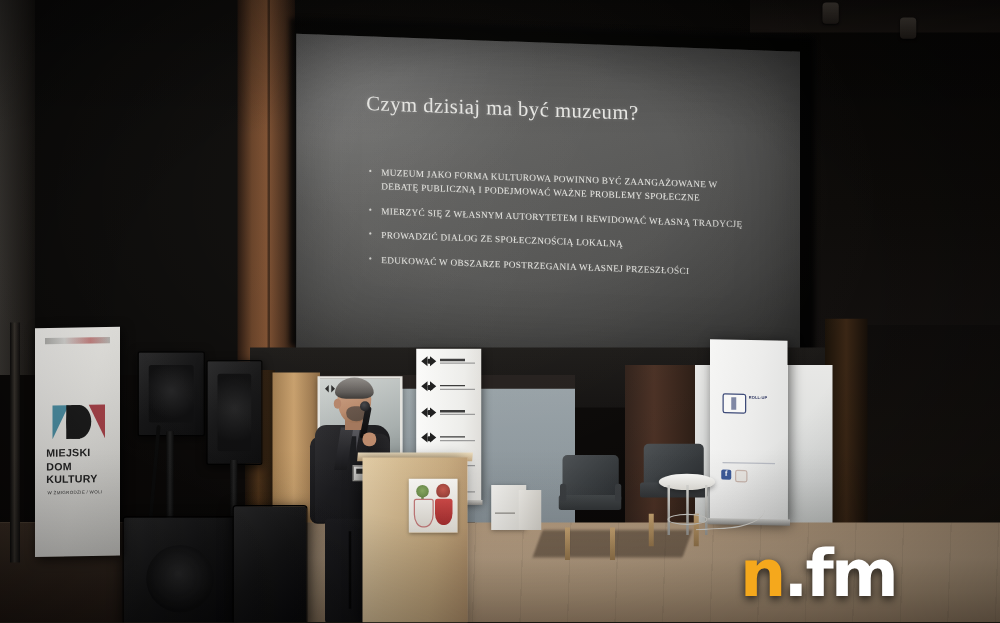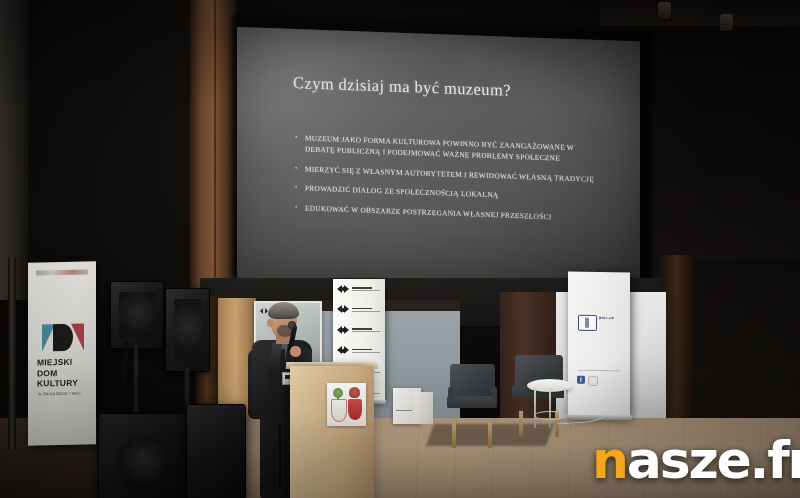--- a/index.html
+++ b/index.html
@@ -764,18 +764,17 @@
       <div class="crest-shieldA"></div>
       <div class="crest-shieldB"></div>
     </div>
   </div>
 
   <div class="grade"></div>
   <div class="grade-corner"></div>
 
   <div class="wm">
     <span class="wm-n">n</span>
-      <span class="wm-rest">asze</span>
       <span class="wm-dot">.</span>
       <span class="wm-fm">fm</span>
   </div>
 
 </div>
 
 </body></html>

